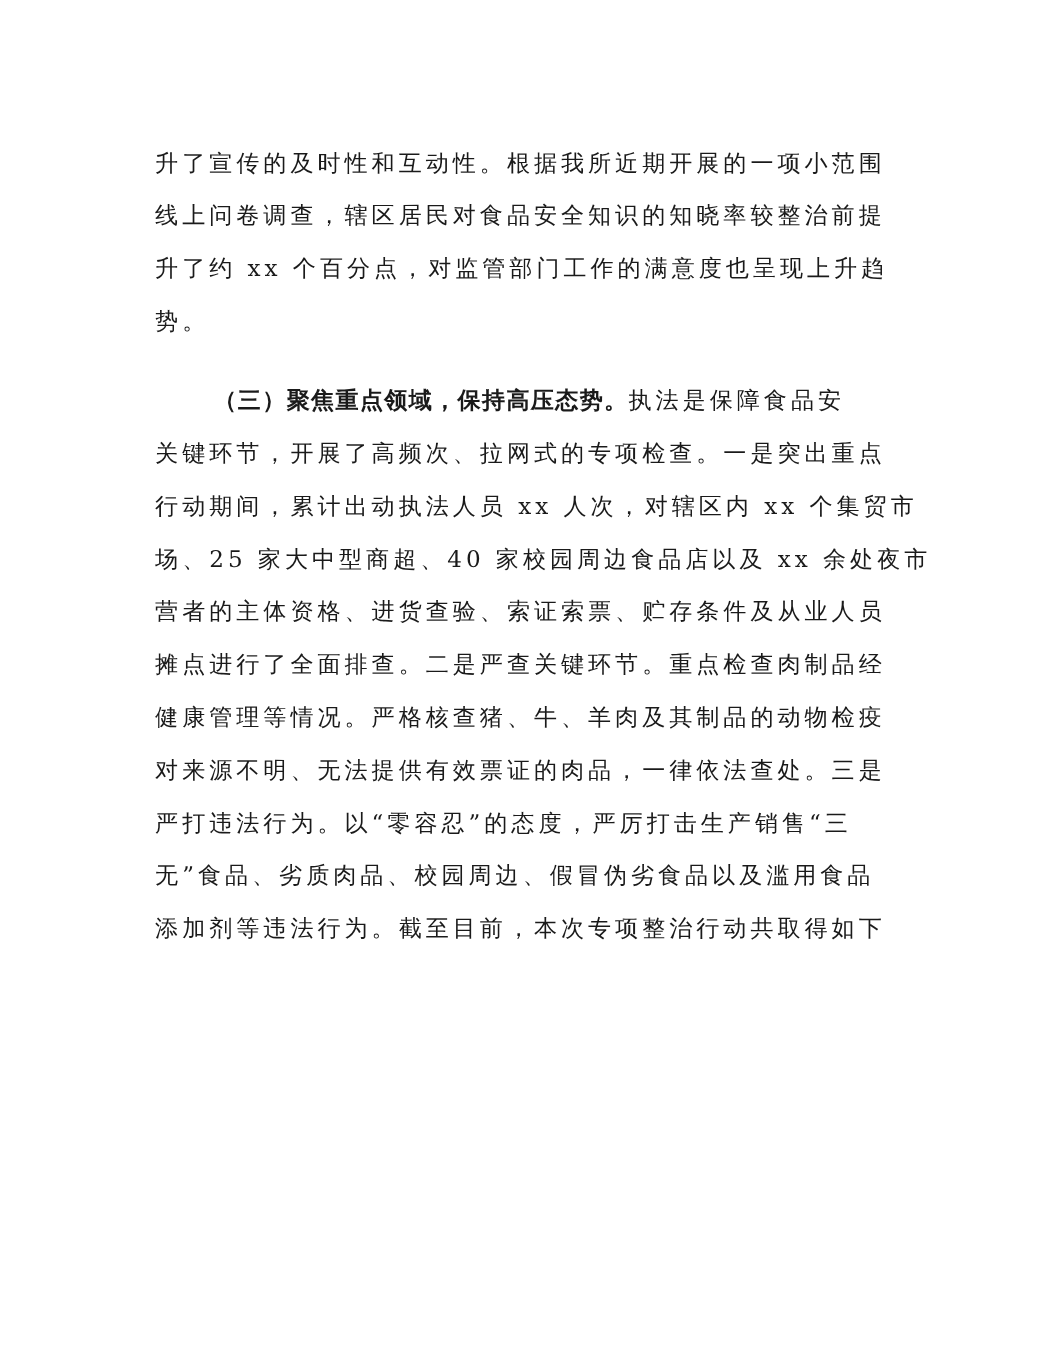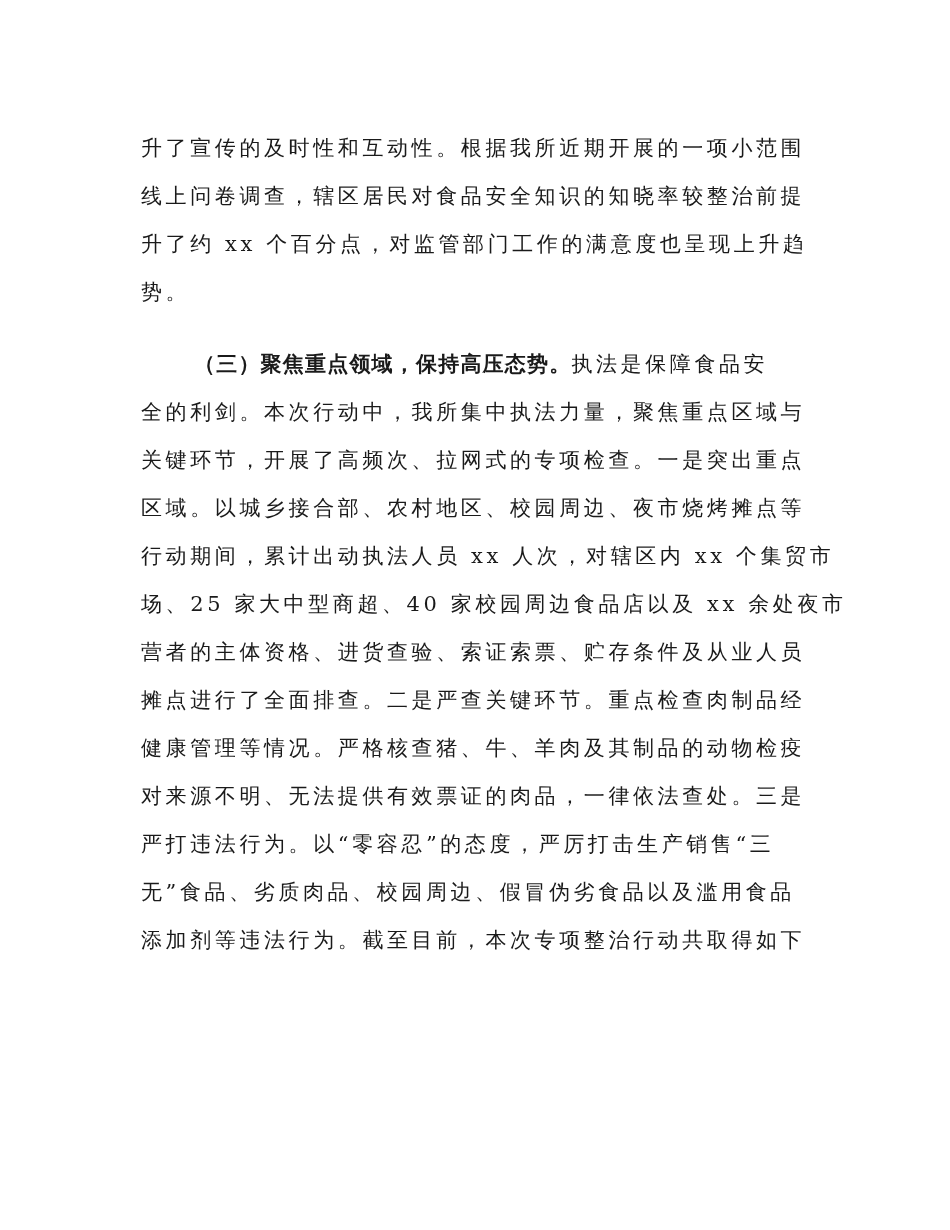--- a/index.html
+++ b/index.html
@@ -50,23 +50,21 @@
     <span class="line">升了宣传的及时性和互动性。根据我所近期开展的一项小范围</span>
     <span class="line">线上问卷调查，辖区居民对食品安全知识的知晓率较整治前提</span>
     <span class="line">升了约 xx 个百分点，对监管部门工作的满意度也呈现上升趋</span>
     <span class="line">势。</span>
   </div>
 
   <div class="para-gap"></div>
 
   <div>
     <span class="line indent"><span class="bold">（三）聚焦重点领域，保持高压态势。</span><span>执法是保障食品安</span></span>
-    <span class="line">全的利剑。本次行动中，我所集中执法力量，聚焦重点区域与</span>
     <span class="line">关键环节，开展了高频次、拉网式的专项检查。一是突出重点</span>
-    <span class="line">区域。以城乡接合部、农村地区、校园周边、夜市烧烤摊点等</span>
     <span class="line">行动期间，累计出动执法人员 xx 人次，对辖区内 xx 个集贸市</span>
     <span class="line">场、25 家大中型商超、40 家校园周边食品店以及 xx 余处夜市</span>
     <span class="line">营者的主体资格、进货查验、索证索票、贮存条件及从业人员</span>
     <span class="line">摊点进行了全面排查。二是严查关键环节。重点检查肉制品经</span>
     <span class="line">健康管理等情况。严格核查猪、牛、羊肉及其制品的动物检疫</span>
     <span class="line">对来源不明、无法提供有效票证的肉品，一律依法查处。三是</span>
     <span class="line">严打违法行为。以“零容忍”的态度，严厉打击生产销售“三</span>
     <span class="line">无”食品、劣质肉品、校园周边、假冒伪劣食品以及滥用食品</span>
     <span class="line">添加剂等违法行为。截至目前，本次专项整治行动共取得如下</span>
   </div>

